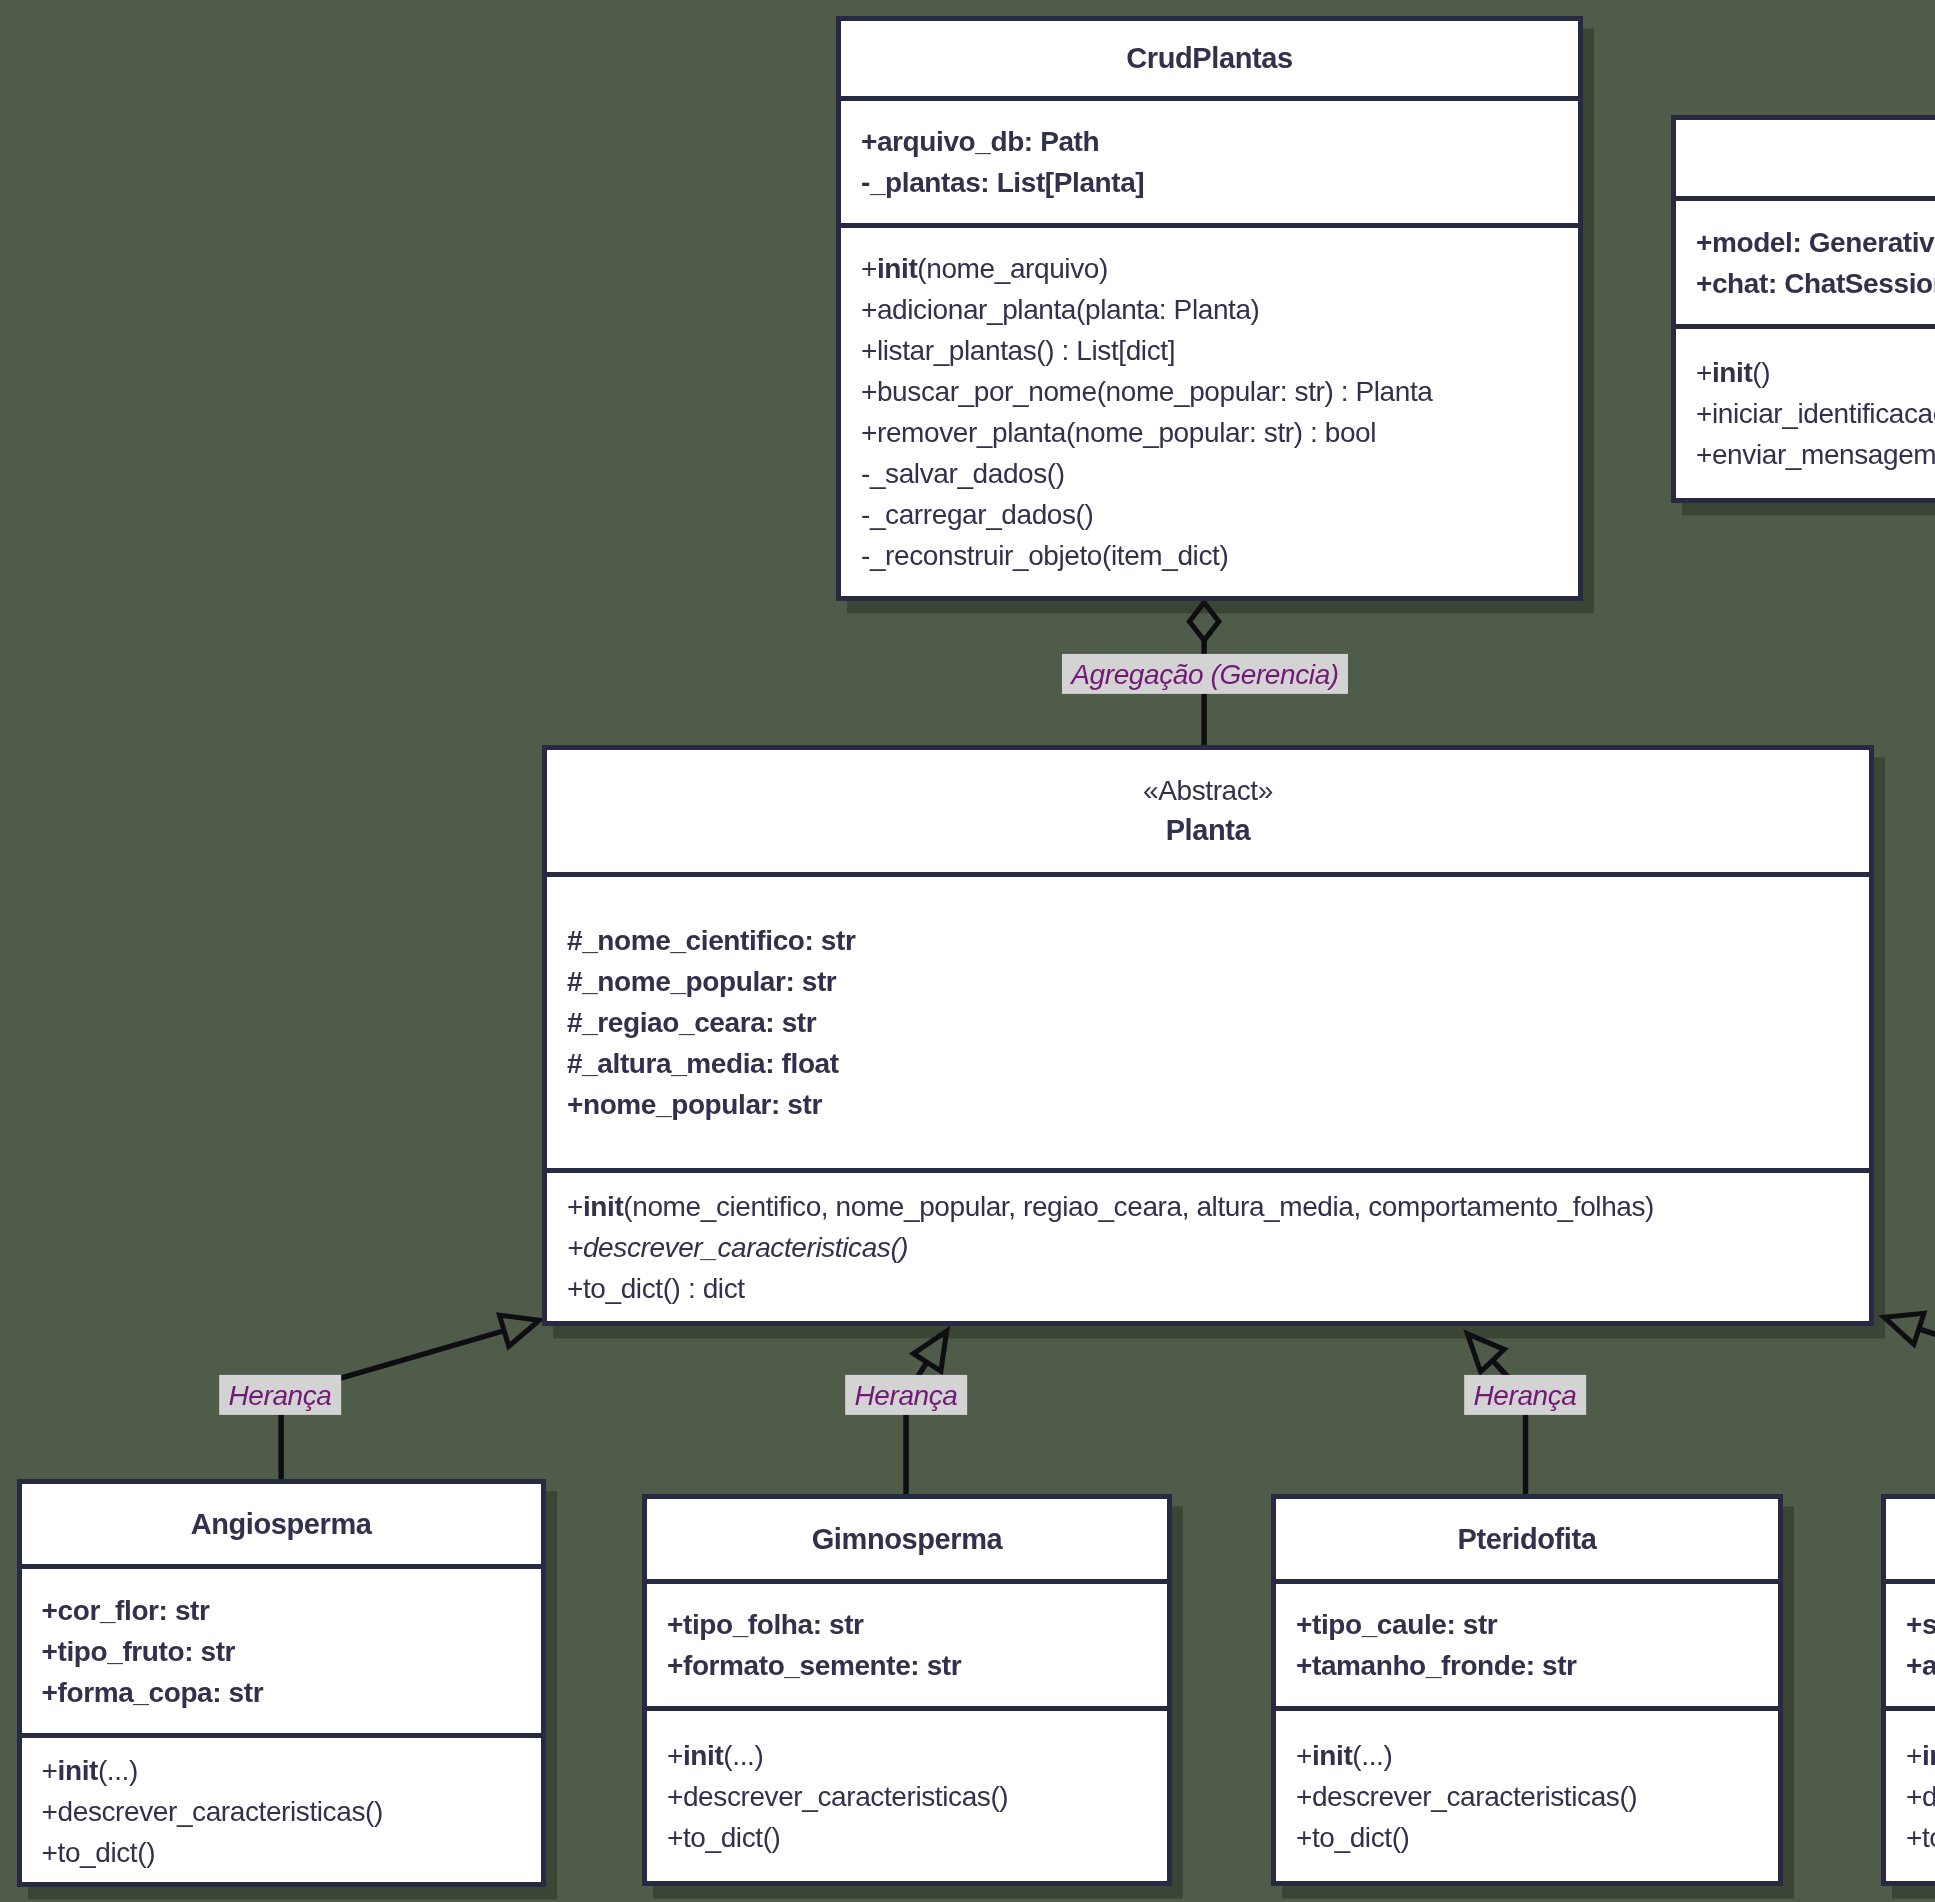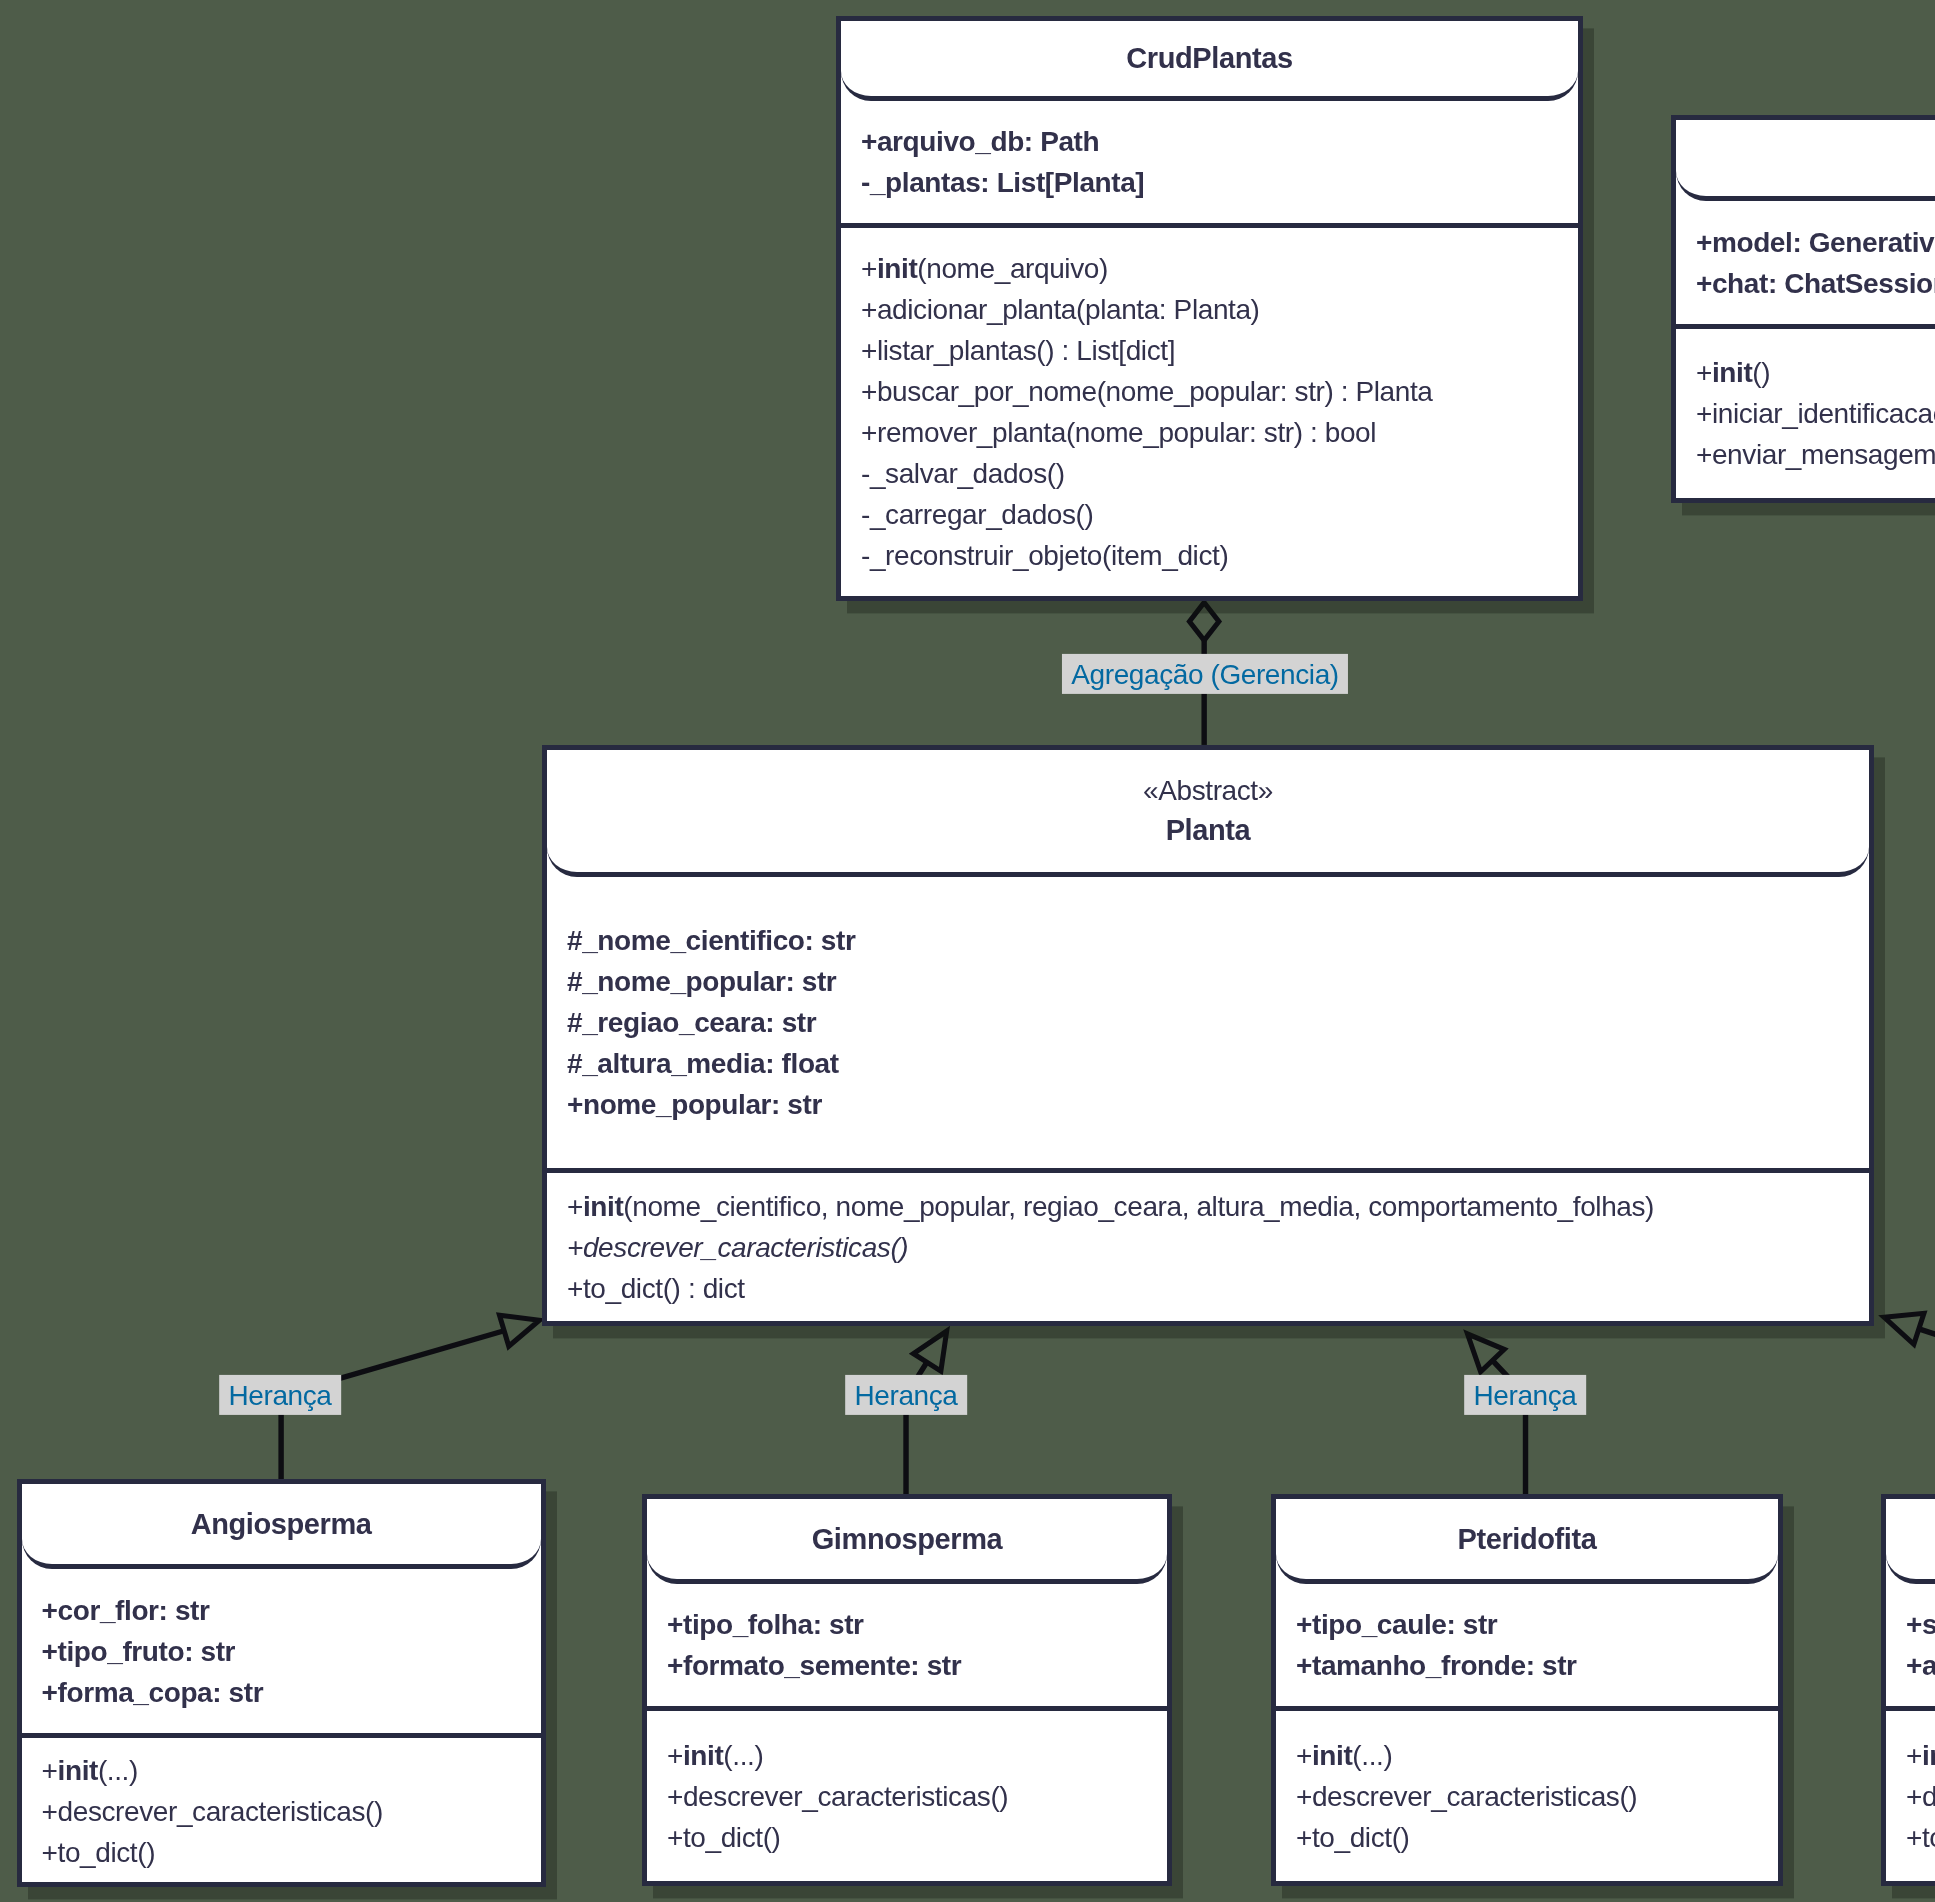--- a/index.html
+++ b/index.html
@@ -35,21 +35,20 @@
     flex: 0 0 auto;
     display: flex;
     flex-direction: column;
     align-items: center;
     justify-content: center;
     border-bottom: 5px solid #272a40;
     box-sizing: border-box;
     font-weight: bold;
     font-size: 29px;
     letter-spacing: -0.4px;
-    border-radius: 30px;
   }
   .cls .title .stereo {
     font-weight: normal;
     font-size: 28px;
     margin-bottom: 7px;
   }
   .cls .section {
     box-sizing: border-box;
     display: flex;
     flex-direction: column;
@@ -62,26 +61,27 @@
   }
   .cls .attrs { border-bottom: 5px solid #272a40; flex: 0 0 auto; font-weight: bold; }
   .cls .methods { flex: 1 1 auto; }
   .row { white-space: nowrap; }
   .row .b { font-weight: bold; }
   .row.italic { font-style: italic; }
   .edge-label {
     position: absolute;
     transform: translate(-50%, -50%);
     background: #d3d3d3;
-    color: #0369a1;
+    color: #701a75;
     font-size: 28px;
     letter-spacing: -0.4px;
     line-height: 31px;
     padding: 4.6px 9.3px;
     white-space: nowrap;
+    font-style: italic;
   }
 </style>
 </head>
 <body>
 
 <div id="canvas">
 
   <svg class="edges" viewBox="0 0 6728 4915" xmlns="http://www.w3.org/2000/svg">
     <g stroke="#0d0d12" fill="none" stroke-width="14">
       <path d="M3110 1654 L3110 1924"></path>

